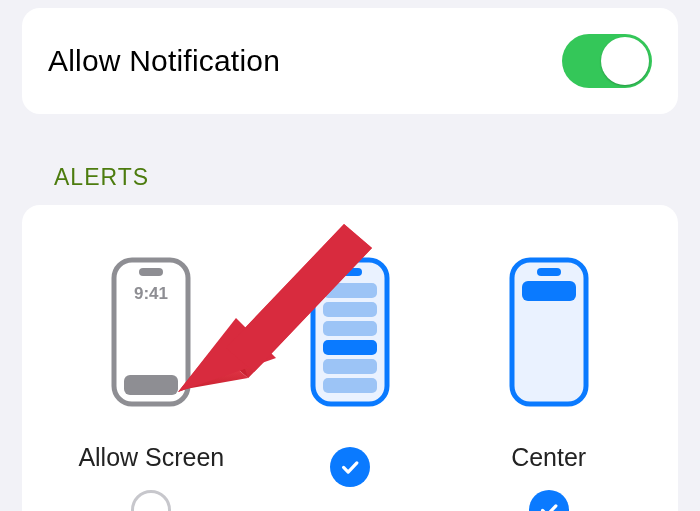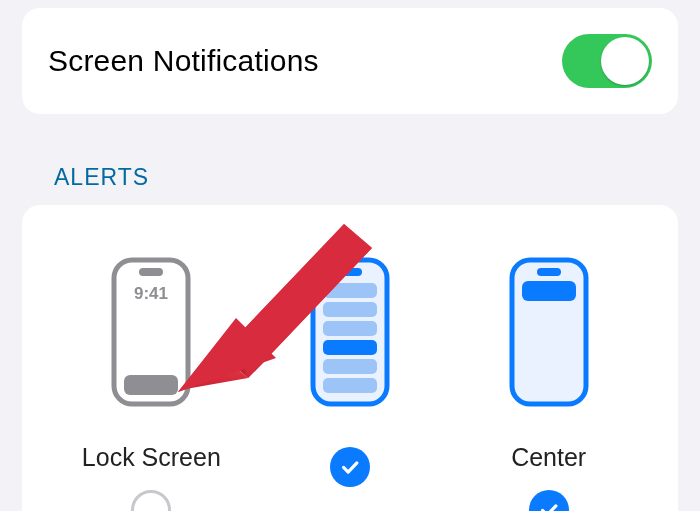--- a/index.html
+++ b/index.html
@@ -57,21 +57,21 @@
     background: #fff;
     box-shadow: 0 1px 2px rgba(0,0,0,0.25);
   }
 
   
   .section-header {
     margin-top: 50px;
     padding-left: 32px;
     font-size: 23px;
     letter-spacing: 1px;
-    color: #0369a1;
+    color: #4d7c0f;
     font-weight: 400;
   }
 
   
   .alerts-card {
     margin-top: 14px;
     padding: 30px 30px 0 30px;
     border-bottom-left-radius: 0;
     border-bottom-right-radius: 0;
     height: 320px;
@@ -135,21 +135,21 @@
     top: 198px;
     pointer-events: none;
   }
 </style>
 </head>
 <body>
 
 <div class="viewport">
 
   <div class="card allow-card">
-    <div class="allow-label">Screen Notifications</div>
+    <div class="allow-label">Allow Notification</div>
     <div class="toggle">
       <div class="knob"></div>
     </div>
   </div>
 
   <div class="section-header">ALERTS</div>
 
   <div class="card alerts-card">
     <div class="alert-row">
 
@@ -158,21 +158,21 @@
           <svg width="80" height="150" viewBox="0 0 80 150">
             <rect x="3" y="3" width="74" height="144" rx="18" ry="18" fill="#ffffff" stroke="#8e8e93" stroke-width="5"></rect>
 
             <rect x="28" y="11" width="24" height="8" rx="4" fill="#8e8e93"></rect>
 
             <text x="40" y="42" font-family="-apple-system,Helvetica,Arial" font-size="17" font-weight="600" fill="#8e8e93" text-anchor="middle">9:41</text>
 
             <rect x="13" y="118" width="54" height="20" rx="6" fill="#8e8e93"></rect>
           </svg>
         </div>
-        <div class="alert-label">Lock Screen</div>
+        <div class="alert-label">Allow Screen</div>
         <div class="check-row">
           <div class="check-circle check-off"></div>
         </div>
       </div>
 
       <div class="alert-col">
         <div class="phone-icon">
           <svg width="80" height="150" viewBox="0 0 80 150">
             <rect x="3" y="3" width="74" height="144" rx="18" ry="18" fill="#eaf2ff" stroke="#0a7aff" stroke-width="5"></rect>
             <rect x="28" y="11" width="24" height="8" rx="4" fill="#0a7aff"></rect>

